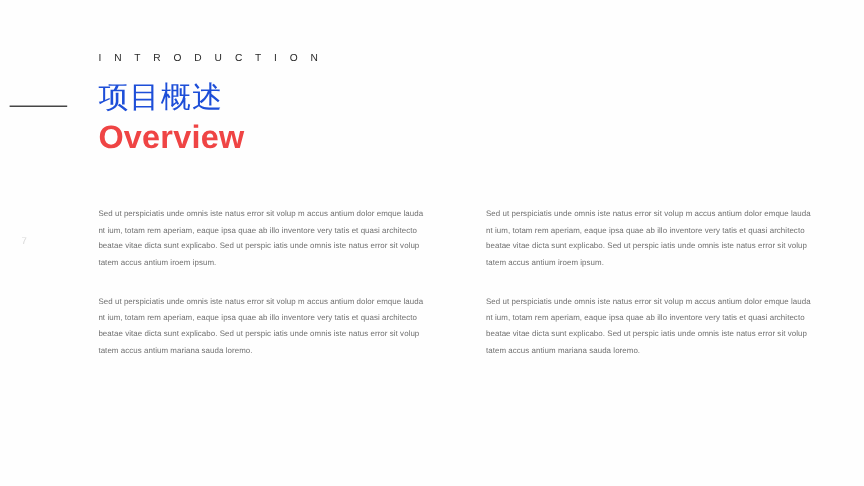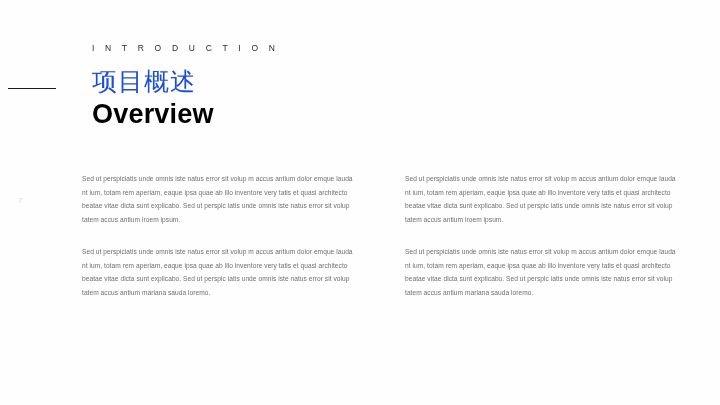--- a/index.html
+++ b/index.html
@@ -30,21 +30,21 @@
   .page-number {
     position: absolute;
     left: 18px;
     top: 196px;
     font-size: 8px;
     color: #d8d8d8;
     letter-spacing: 0.5px;
   }
   .content {
     position: absolute;
-    left: 92px;
+    left: 82px;
     top: 44px;
     width: 600px;
   }
   .eyebrow {
     font-size: 8.5px;
     letter-spacing: 4.2px;
     color: #2a2a2a;
     font-weight: 400;
     margin: 0 0 14px 0;
     line-height: 1;
@@ -52,21 +52,21 @@
   .title-cn {
     font-size: 25px;
     color: #1d4ed8;
     font-weight: 400;
     line-height: 1.18;
     margin: 0;
     letter-spacing: 1px;
   }
   .title-en {
     font-size: 27px;
-    color: #000000;
+    color: #ef4444;
     font-weight: 700;
     line-height: 1.2;
     margin: 2px 0 0 0;
     letter-spacing: 0.2px;
   }
   .columns {
     position: absolute;
     left: 82px;
     top: 172px;
     width: 594px;

